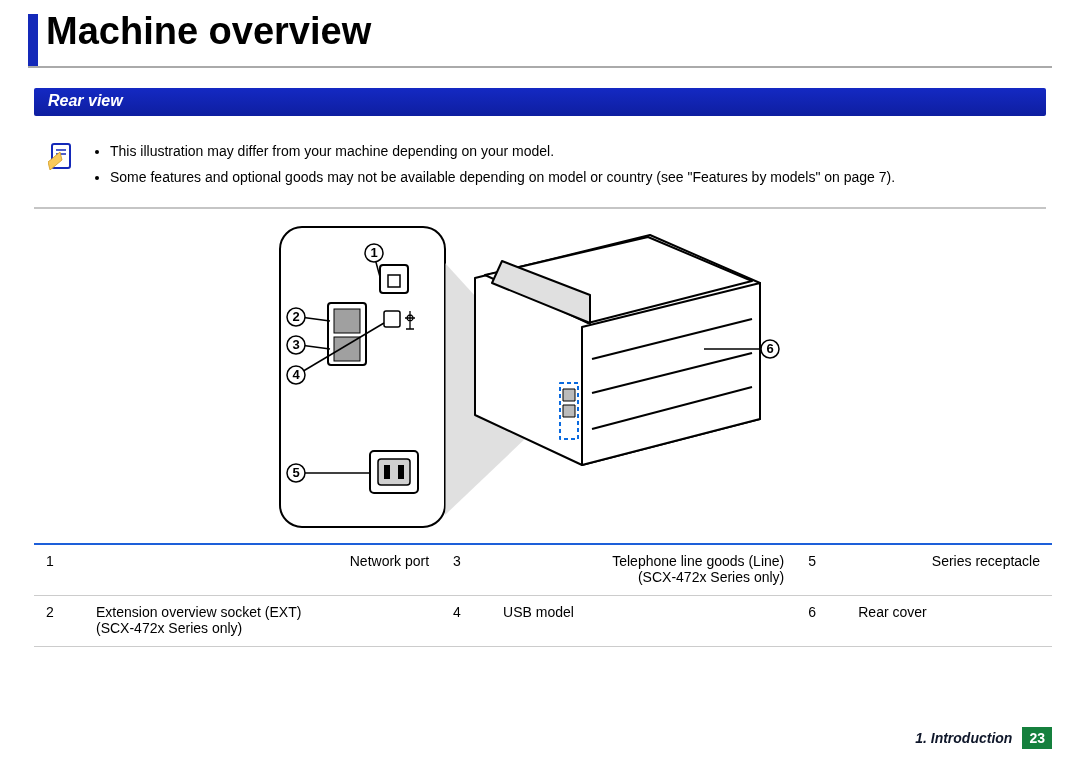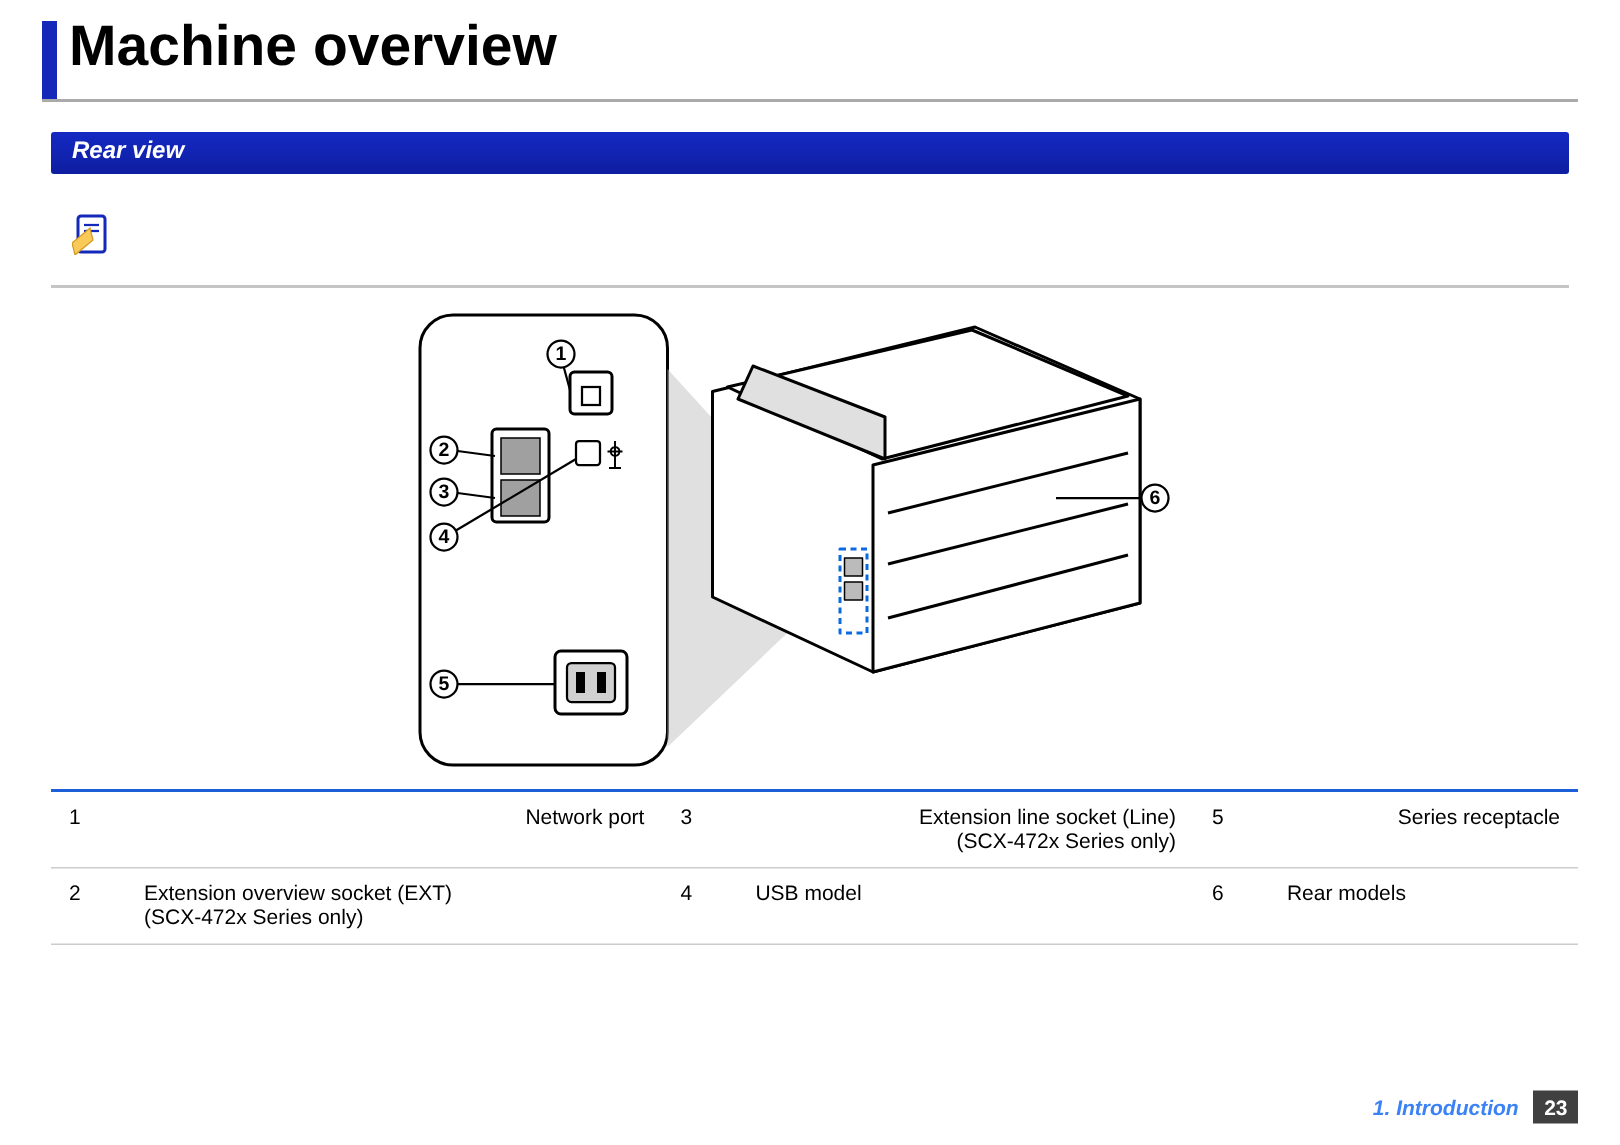--- a/index.html
+++ b/index.html
@@ -90,24 +90,24 @@
   .sub { display: block; }
   .footer {
     position: absolute;
     right: 28px;
     bottom: 14px;
     display: flex;
     align-items: center;
     font-size: 14px;
     font-style: italic;
   }
-  .footer-chapter { color: #3b82f6; font-weight: 700; margin-right: 10px; text-align: right; }
+  .footer-chapter { color: #0f172a; font-weight: 700; margin-right: 10px; text-align: right; }
   .footer-page {
     display: inline-block;
-    background: #404040;
+    background: #15803d;
     color: #fff;
     font-weight: 700;
     font-style: normal;
     padding: 3px 7px;
   }
 </style>
 </head>
 <body>
 
 <div class="page">
@@ -121,20 +121,24 @@
 
   <div class="note-box">
     <span class="note-icon">
       <svg width="26" height="28" viewBox="0 0 26 28">
         <rect x="4" y="2" width="18" height="24" rx="2" fill="#fff" stroke="#1429b9" stroke-width="2"></rect>
         <line x1="8" y1="8" x2="18" y2="8" stroke="#1429b9" stroke-width="1.5"></line>
         <line x1="8" y1="12" x2="18" y2="12" stroke="#1429b9" stroke-width="1.5"></line>
         <path d="M 0 20 L 12 10 L 14 18 L 2 28 Z" fill="#f9c95a" stroke="#d19a20" stroke-width="0.8"></path>
       </svg>
     </span>
+    <ul class="note-list">
+      <li>This illustration may differ from your machine depending on your model.</li>
+      <li>Some features and optional goods may not be available depending on model or country (see "Features by models" on page 7).</li>
+    </ul>
   </div>
 
   <svg class="illustration" width="560" height="310" viewBox="0 0 560 310">
 
     <rect x="20" y="4" width="165" height="300" rx="22" fill="#fff" stroke="#000" stroke-width="2"></rect>
 
     <rect x="120" y="42" width="28" height="28" rx="3" fill="#fff" stroke="#000" stroke-width="2"></rect>
     <rect x="128" y="52" width="12" height="12" fill="none" stroke="#000" stroke-width="1.5"></rect>
 
     <rect x="68" y="80" width="38" height="62" rx="3" fill="#fff" stroke="#000" stroke-width="2"></rect>
@@ -201,21 +205,21 @@
   <table class="legend-table">
     <tbody>
         <tr class="legend-top">
       <td class="num">1</td>
       <td class="desc">
         <span>Network port</span>
         <span class="sub"></span>
       </td>
       <td class="num">3</td>
       <td class="desc">
-        <span>Extension line socket (Line)</span>
+        <span>Telephone line goods (Line)</span>
         <span class="sub">(SCX-472x Series only)</span>
       </td>
       <td class="num">5</td>
       <td class="desc">
         <span>Series receptacle</span>
         <span class="sub"></span>
       </td>
     </tr>
     <tr class="legend-bottom">
       <td class="num">2</td>
@@ -223,21 +227,21 @@
         <span>Extension overview socket (EXT)</span>
         <span class="sub">(SCX-472x Series only)</span>
       </td>
       <td class="num">4</td>
       <td class="desc">
         <span>USB model</span>
         <span class="sub"></span>
       </td>
       <td class="num">6</td>
       <td class="desc">
-        <span>Rear models</span>
+        <span>Rear cover</span>
         <span class="sub"></span>
       </td>
     </tr>
   </tbody>
     </table>
 
   <div class="footer">
     <span class="footer-chapter">1.  Introduction</span>
     <span class="footer-page">23</span>
   </div>

